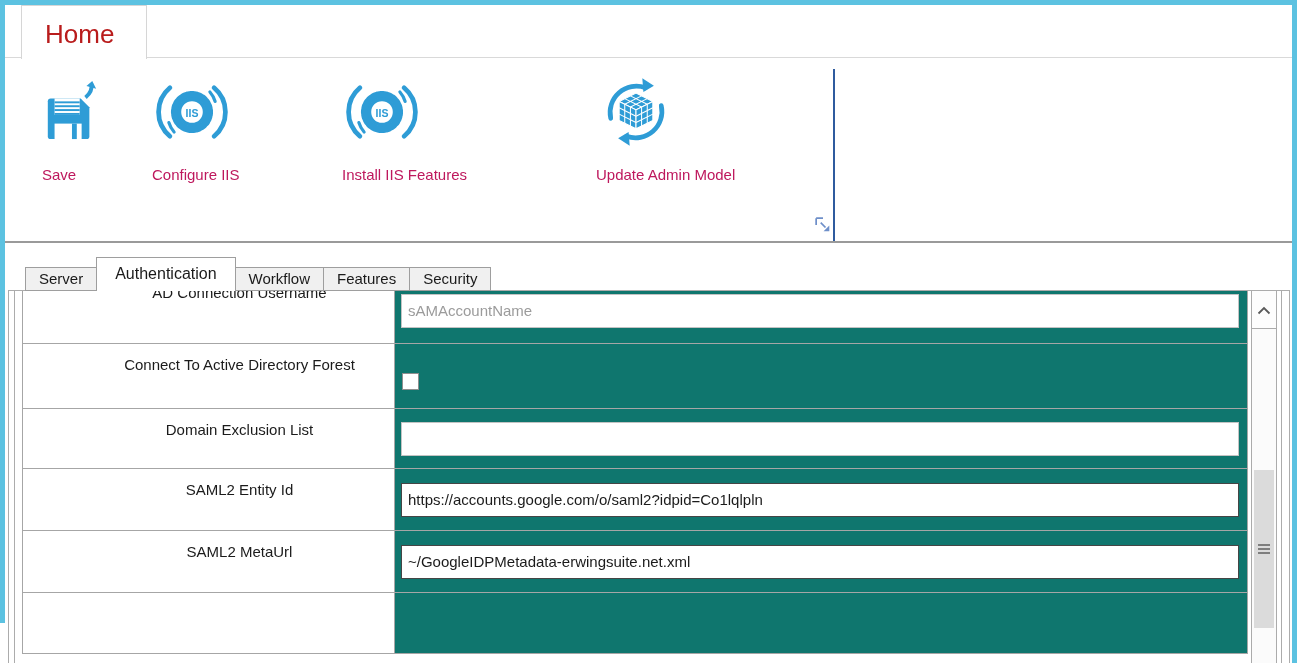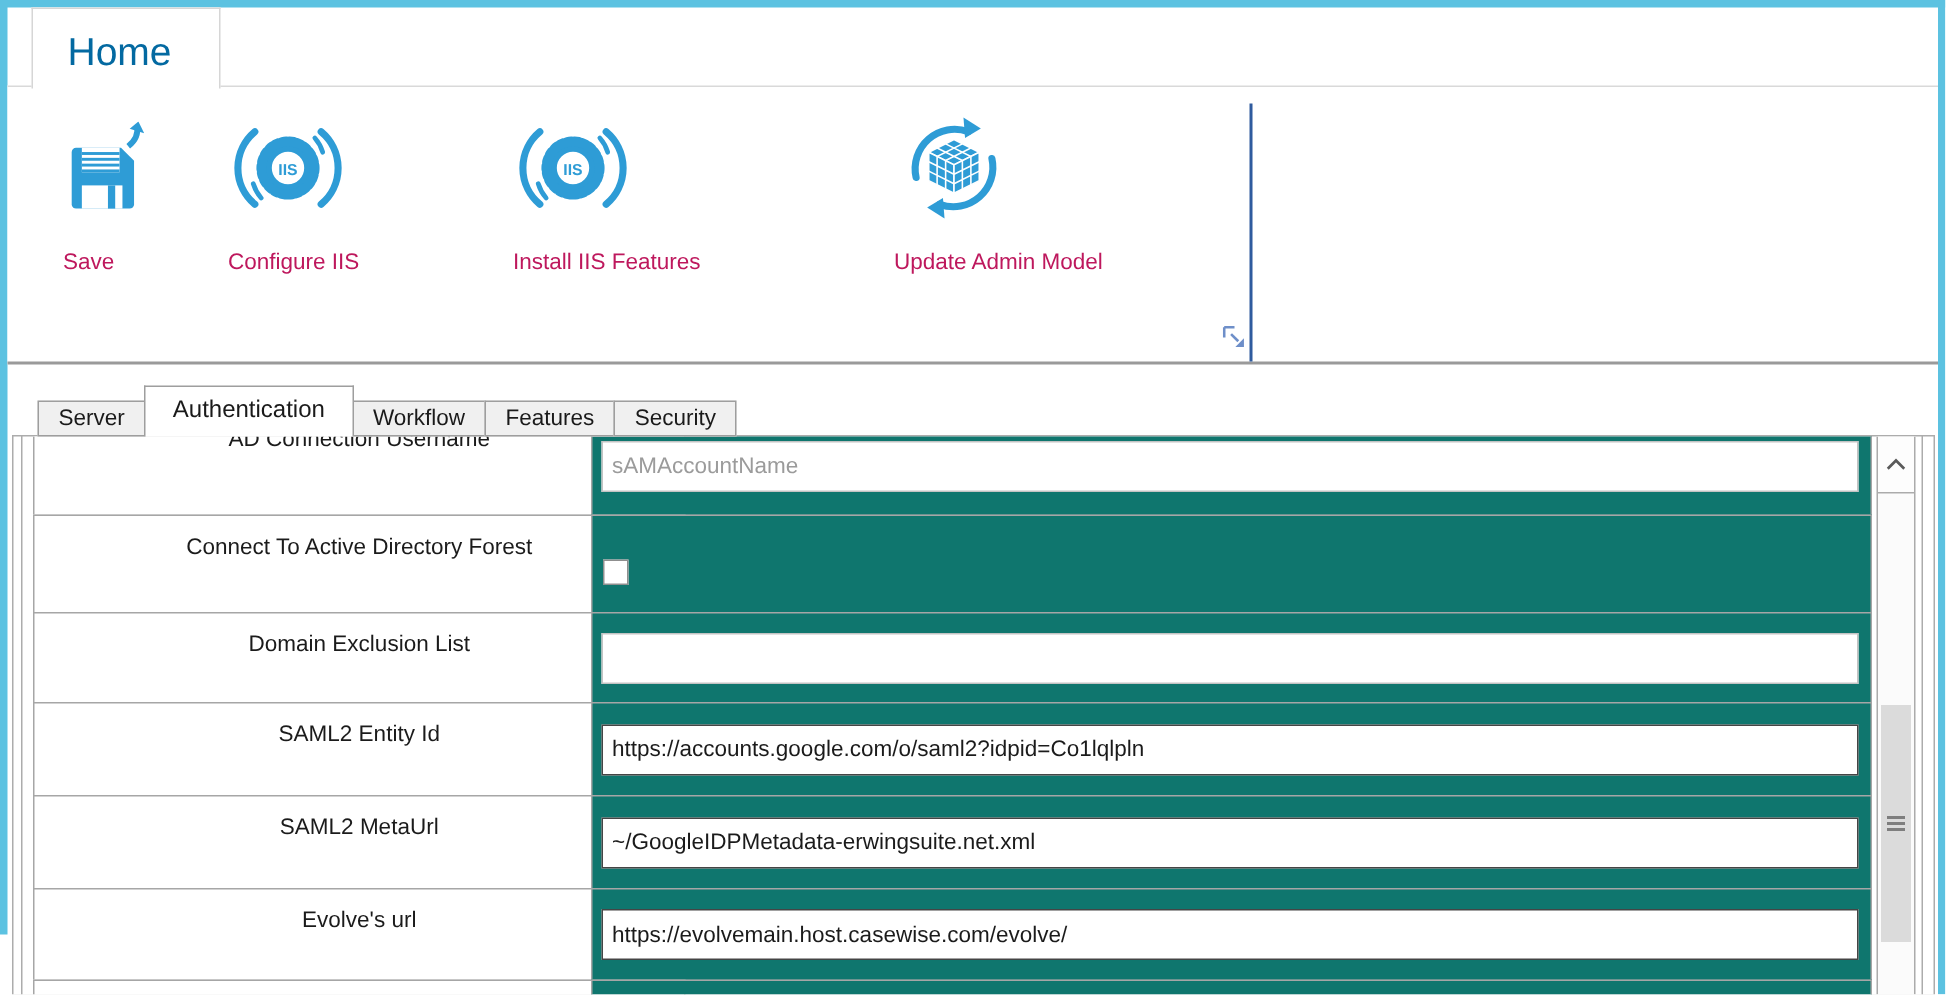--- a/index.html
+++ b/index.html
@@ -106,21 +106,21 @@
   .grip-bar { width:12px; height:2px; background:#7E7E7E; }
 </style>
 </head>
 <body>
 
 <div id="window">
   <div class="edge edge-top" style="background: rgb(92, 194, 225);"></div>
   <div class="edge edge-left" style="background: rgb(92, 194, 225);"></div>
   <div class="edge edge-right" style="background: rgb(92, 194, 225);"></div>
 
-  <div id="home-tab" style="color: #0369a1;">Home</div>
+  <div id="home-tab" style="color: #b91c1c;">Home</div>
   <div id="ribbon-body">
     <div id="ribbon-buttons">
         <div class="rbtn" style="left: 37px; width: 100px;">
           <span class="rbtn-icon" style="color: rgb(46, 156, 214);">
             <svg viewBox="0 0 60 64" width="58" height="62">
     <path d="M6 21a3 3 0 0 1 3-3h31l9 9v30a3 3 0 0 1-3 3H9a3 3 0 0 1-3-3z" fill="currentColor"></path>
     <rect x="13" y="18" width="26" height="17" fill="#fff"></rect>
     <g fill="currentColor">
                 <rect x="13" y="21" width="26" height="2"></rect>
                 <rect x="13" y="25" width="26" height="2"></rect>
@@ -233,26 +233,20 @@
               <div class="tinput dark">https://accounts.google.com/o/saml2?idpid=Co1lqlpln</div>
             </div>
           </div>
           <div class="frow">
             <div class="fcell-label">SAML2 MetaUrl</div>
             <div class="fcell-value">
               <div class="tinput dark">~/GoogleIDPMetadata-erwingsuite.net.xml</div>
             </div>
           </div>
           <div class="frow">
-            <div class="fcell-label">Evolve's url</div>
-            <div class="fcell-value">
-              <div class="tinput dark">https://evolvemain.host.casewise.com/evolve/</div>
-            </div>
-          </div>
-          <div class="frow">
             <div class="fcell-label"></div>
             <div class="fcell-value"></div>
           </div>
         </div>
       <div id="scrollbar">
         <div id="scroll-up-btn">
           <span>
             <svg viewBox="0 0 14 9" width="14" height="9">
               <polyline points="1.5,7.5 7,2 12.5,7.5" fill="none" stroke="#5A5A5A" stroke-width="1.8"></polyline>
             </svg>

